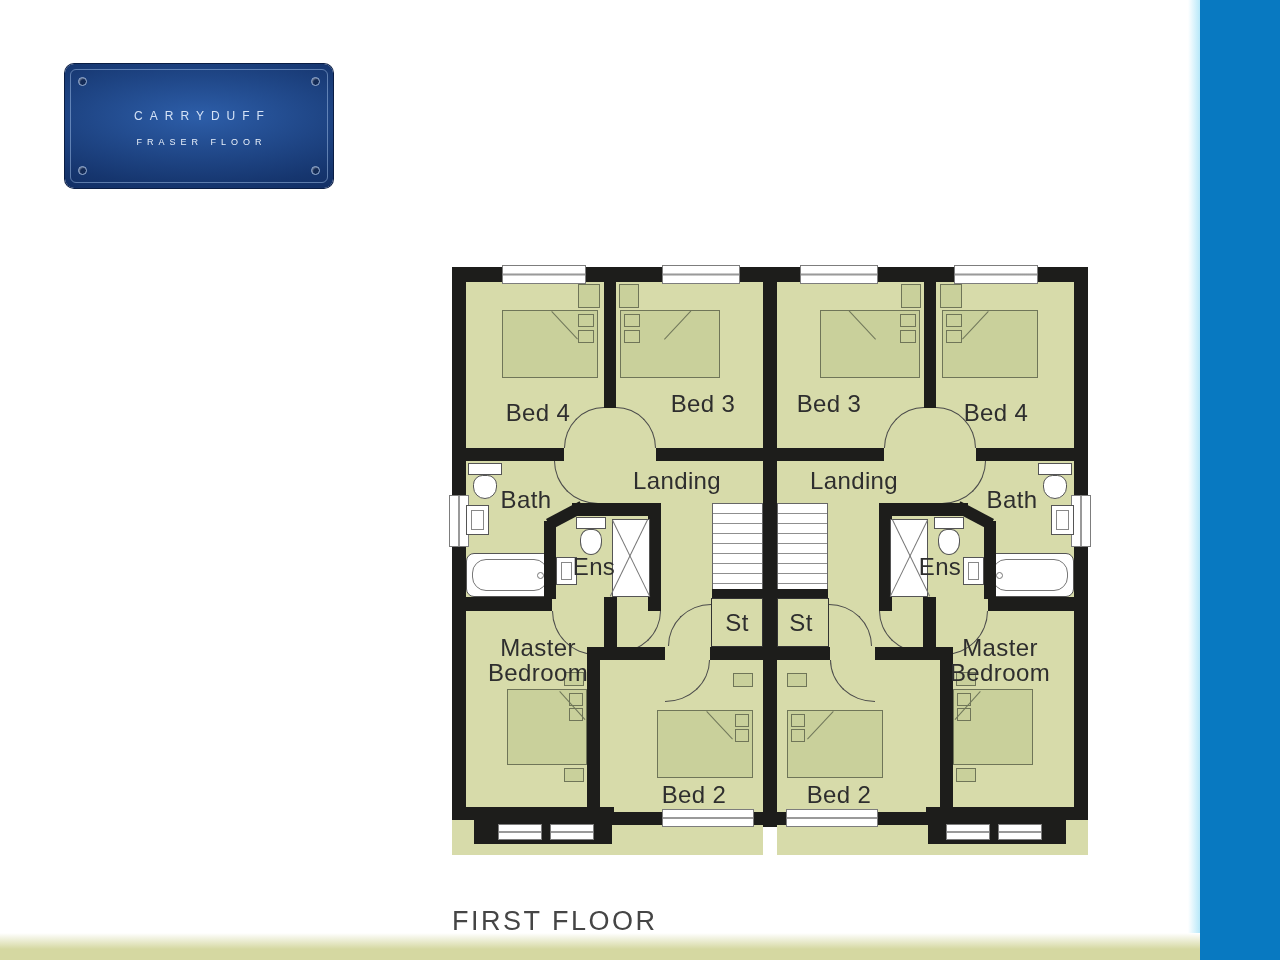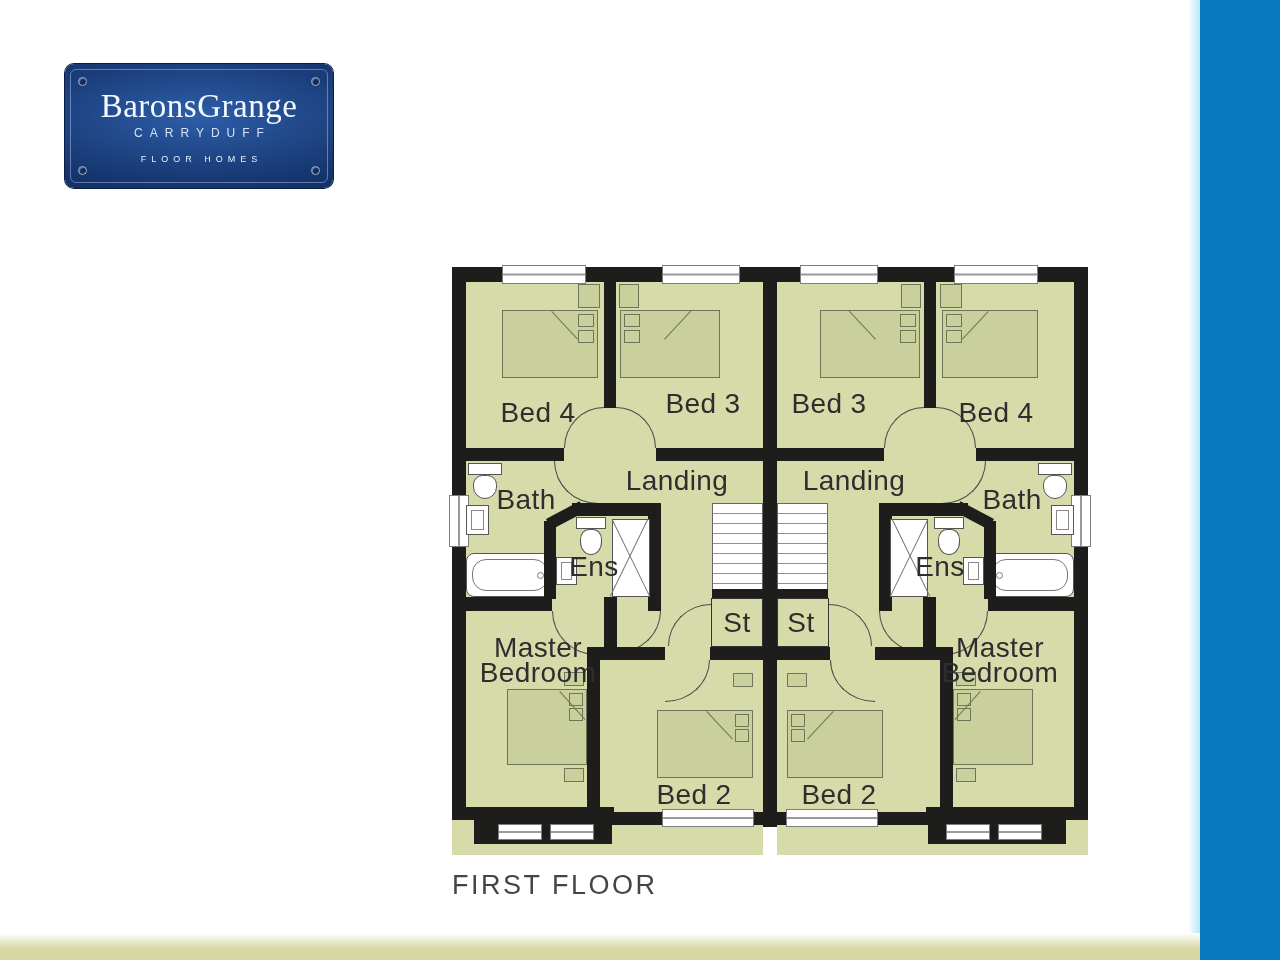--- a/index.html
+++ b/index.html
@@ -49,35 +49,34 @@
     border:1.5px solid #666;
     background:repeating-linear-gradient(to bottom,#fff 0 9px,#8f8f8f 9px 10px);}
   .stbox{position:absolute;left:259px;top:331px;width:52px;height:49px;box-sizing:border-box;
     border:1.5px solid #333;background:var(--floor,#d7dbaa);}
   .tub-inner{position:absolute;inset:5px;border:1px solid #777;border-radius:14px;background:#fff;}
   .drain{position:absolute;width:5px;height:5px;border:1px solid #777;border-radius:50%;background:#fff;}
   .sink-inner{position:absolute;inset:4px;border:1px solid #888;background:#fff;}
   .bowl{border-radius:40% 40% 50% 50%;}
 
   .room-label{position:absolute;transform:translate(-50%,-50%);
-    font-size:28px;color:#2e2e2e;letter-spacing:.4px;white-space:nowrap;text-align:center;}
+    font-size:24px;color:#2e2e2e;letter-spacing:.4px;white-space:nowrap;text-align:center;}
   .room-label.two-line{line-height:25px;text-align:center;}
-  .caption{left:452px;top:870px;font-size:27px;letter-spacing:2.5px;color:#454545;}
+  .caption{left:452px;top:906px;font-size:27px;letter-spacing:2.5px;color:#454545;}
 </style>
 </head>
 <body>
 
 <div class="abs plaque">
   <span class="screw" style="left:13px;top:13px;"></span>
   <span class="screw" style="right:13px;top:13px;"></span>
   <span class="screw" style="left:13px;bottom:13px;"></span>
   <span class="screw" style="right:13px;bottom:13px;"></span>
-  <div class="title">BaronsGrange</div>
   <div class="subtitle">CARRYDUFF</div>
-  <div class="footer">FLOOR HOMES</div>
+  <div class="footer">FRASER FLOOR</div>
 </div>
 
 <div class="abs plan">
 
   <div class="house left" style="left:0;">
 
     <div class="w" style="left:0;top:0;width:311px;height:15px;"></div>
     <div class="w" style="left:0;top:0;width:14px;height:553px;"></div>
 
     <div class="win" style="left:50px;top:-2px;width:84px;height:19px;"></div>

